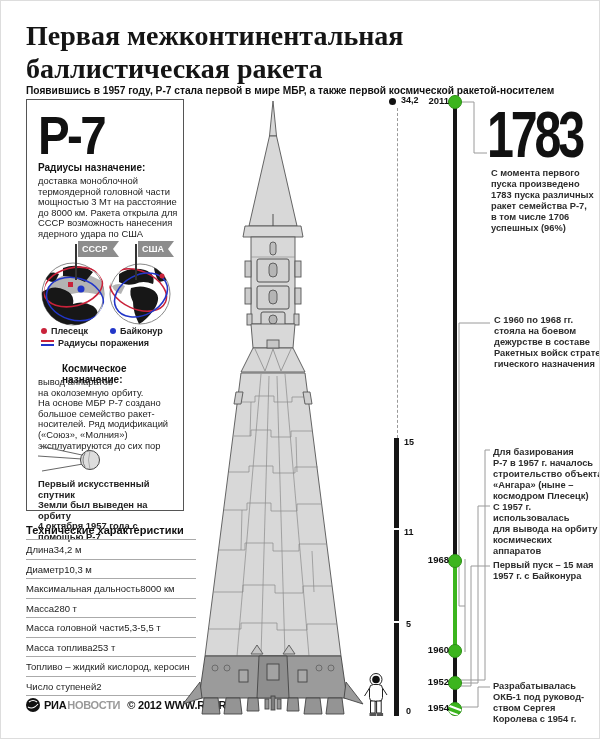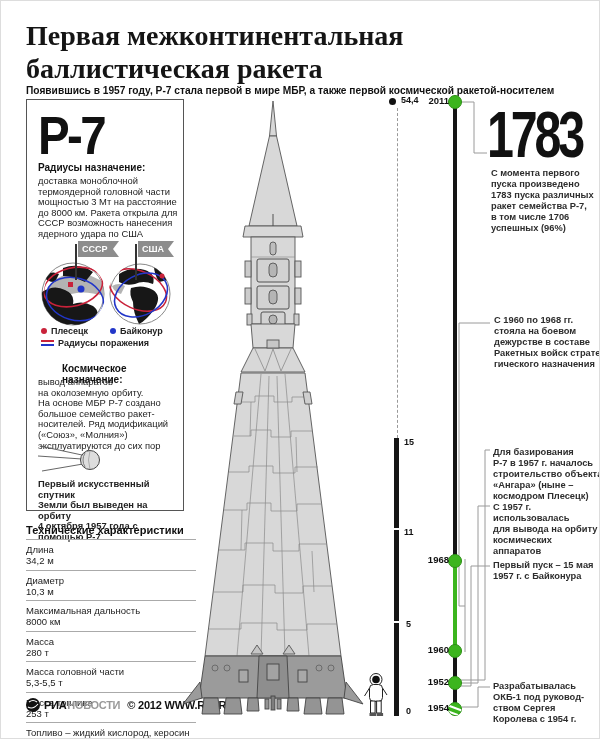--- a/index.html
+++ b/index.html
@@ -15,21 +15,21 @@
   .infobox{left:25px;top:98px;width:158px;height:412px;border:1px solid #555;background:#fff;box-sizing:border-box;}
   .r7{left:11px;top:4px;font-size:54px;font-weight:900;letter-spacing:-3px;transform:scaleX(.88);transform-origin:left top;color:#111;}
   .h-bold{font-size:10px;font-weight:800;color:#111;}
   .body-txt{font-size:9.4px;line-height:10.6px;font-weight:500;color:#222;}
   .legend-row{font-size:9px;font-weight:800;color:#222;display:flex;align-items:center;gap:4px;}
   .dot{display:inline-block;width:6px;height:6px;border-radius:50%;}
   .dbl{display:inline-block;width:13px;height:6px;border-top:2px solid #c9223a;border-bottom:2px solid #2236c9;box-sizing:border-box;}
   
   .tech{left:25px;top:523px;width:170px;}
   .tech-h{font-size:11px;font-weight:800;margin-bottom:3px;color:#111;}
-  .trow{display:flex;justify-content:flex-start;border-top:1px solid #aaa;padding:4px 0 3.5px;font-size:9.5px;color:#222;flex-direction:column;}
+  .trow{display:flex;justify-content:flex-start;border-top:1px solid #aaa;padding:4px 0 3.5px;font-size:9.5px;color:#222;}
   .trow:last-child{border-bottom:1px solid #aaa;}
   .tval{font-weight:500;}
   
   .footer{left:25px;top:697px;display:flex;align-items:center;gap:4px;font-size:11px;}
   .ria{font-weight:900;color:#111;letter-spacing:-.3px}
   .novosti{font-weight:700;color:#999;letter-spacing:-.3px}
   .copy{font-weight:800;color:#111;margin-left:3px;letter-spacing:-.2px}
   
   .yr{width:34px;text-align:right;font-size:9.5px;font-weight:800;color:#111;}
   .tick{font-size:9px;font-weight:800;color:#111;}
@@ -274,21 +274,21 @@
     <circle cx="13" cy="6.5" r="3.8" fill="#111"></circle>
     <rect x="6.5" y="11.5" width="13" height="17" rx="4" fill="#fff" stroke="#222"></rect>
     <path d="M6.5,15 L1.5,23 M19.5,15 L24,22" stroke="#222" fill="none"></path>
     <rect x="7.5" y="28" width="4.6" height="12" fill="#fff" stroke="#222"></rect>
     <rect x="13.6" y="28" width="4.6" height="12" fill="#fff" stroke="#222"></rect>
     <rect x="6.5" y="40" width="6.5" height="3" fill="#555"></rect>
     <rect x="13.6" y="40" width="6.5" height="3" fill="#555"></rect>
   </svg>
 
   <div class="abs topdot"></div>
-  <span class="abs tick" style="left:400px;top:94px;">54,4</span>
+  <span class="abs tick" style="left:400px;top:94px;">34,2</span>
   <div class="abs dash"></div>
   <div class="abs scalebar"></div>
   <div class="abs gap" style="top:527px;"></div>
   <div class="abs gap" style="top:620px;"></div>
   <span class="abs tick" style="left:403px;top:436px;">15</span>
   <span class="abs tick" style="left:403px;top:526px;">11</span>
   <span class="abs tick" style="left:405px;top:618px;">5</span>
   <span class="abs tick" style="left:405px;top:705px;">0</span>
 
   <svg class="abs" style="left:385px;top:88px;pointer-events:none;" width="215" height="645" viewBox="0 0 215 645">

